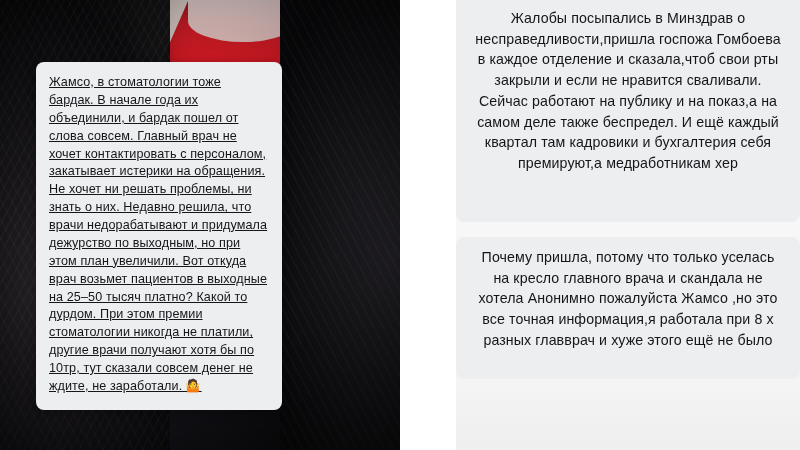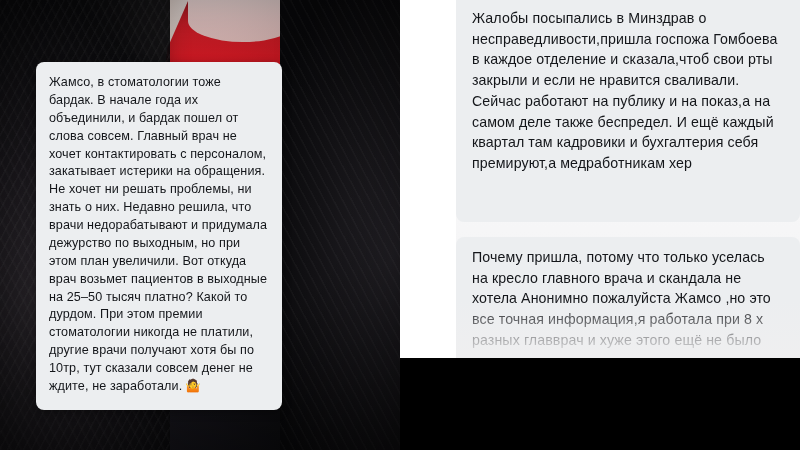--- a/index.html
+++ b/index.html
@@ -102,30 +102,32 @@
     width: 246px;
     background: #eceef0;
     border-radius: 8px;
     padding: 12px 13px 14px 13px;
     box-sizing: border-box;
     color: #14161a;
     font-size: 12.6px;
     line-height: 1.42;
     letter-spacing: 0.1px;
     box-shadow: 0 2px 10px rgba(0,0,0,0.35);
+    text-decoration: underline;
   }
   .bubble-left p { margin: 0; }
 
   
   .right-pane {
     position: relative;
     width: 400px;
-    height: 358px;
+    height: 450px;
     background: #701a75;
     overflow: hidden;
+    text-align: center;
   }
   .right-bg {
     position: absolute;
     inset: 0;
     background: linear-gradient(180deg, #fdfdfd 0%, #f7f7f8 55%, #f2f2f3 100%);
   }
   .right-side-strip {
     position: absolute;
     left: 0; top: 0;
     width: 56px; height: 450px;

